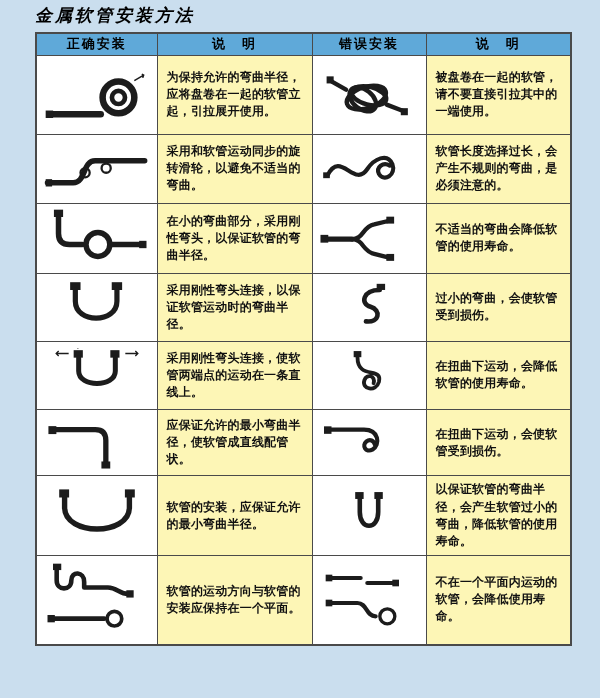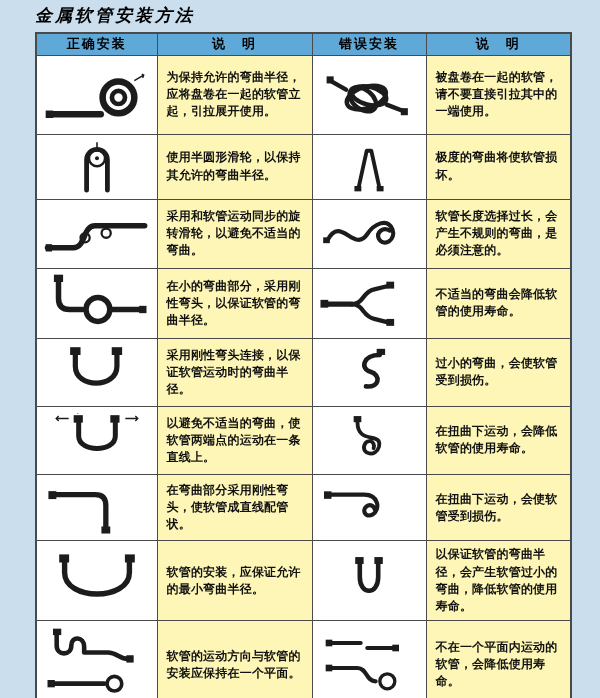--- a/index.html
+++ b/index.html
@@ -87,39 +87,20 @@
         <ellipse class="hose" stroke-width="5" cx="53" cy="40" rx="17" ry="11" transform="rotate(38 53 40)"></ellipse>
         <path class="hose" stroke-width="5" d="M34 29 L18 20"></path>
             <rect class="fit" x="12" y="14" width="8" height="8"></rect>
         <path class="hose" stroke-width="5" d="M80 46 L98 53"></path>
             <rect class="fit" x="96" y="50" width="8" height="8"></rect>
       </svg>
     </td>
     <td class="desc">被盘卷在一起的软管，请不要直接引拉其中的一端使用。</td>
   </tr>
 
-  <tr style="height:65px;">
-    <td class="pic">
-      <svg viewBox="0 0 120 70" width="96">
-        <path class="thin" stroke-width="2" d="M60 4 V12"></path>
-        <circle class="thin" stroke-width="3" cx="60" cy="24" r="10"></circle>
-        <circle class="fit" cx="60" cy="24" r="2.5"></circle>
-        <path class="hose" stroke-width="6" d="M47 64 V26 A13 13 0 0 1 73 26 V64"></path>
-      </svg>
-    </td>
-    <td class="desc">使用半圆形滑轮，以保持其允许的弯曲半径。</td>
-    <td class="pic">
-      <svg viewBox="0 0 120 70" width="92">
-        <path class="hose" stroke-width="5" d="M46 64 L57 14 L63 14 L74 64"></path>
-        <rect class="fit" x="41" y="60" width="9" height="7"></rect>
-        <rect class="fit" x="70" y="60" width="9" height="7"></rect>
-      </svg>
-    </td>
-    <td class="desc">极度的弯曲将使软管损坏。</td>
-  </tr>
 
   <tr style="height:68px;">
     <td class="pic">
       <svg viewBox="0 0 120 70" width="110">
         <path class="hose" stroke-width="6" d="M6 50 H34 C48 50 44 26 58 26 H112"></path>
         <circle class="thin" stroke-width="2.5" cx="47" cy="39" r="5"></circle>
         <circle class="thin" stroke-width="2.5" cx="70" cy="34" r="5"></circle>
         <rect class="fit" x="4" y="46" width="7" height="8"></rect>
       </svg>
     </td>
@@ -177,39 +158,39 @@
 
   <tr style="height:68px;">
     <td class="pic">
       <svg viewBox="0 0 120 70" width="100">
         <rect class="fit" x="32" y="5" width="11" height="9"></rect>
         <rect class="fit" x="76" y="5" width="11" height="9"></rect>
         <path class="thin" stroke-width="1.6" d="M37 3 v-0.5 M26 9 h-14 m2 -3 l-3 3 l3 3 M94 9 h14 m-2 -3 l3 3 l-3 3"></path>
         <path class="hose" stroke-width="6" d="M38 14 V30 C38 50 82 50 82 30 V14"></path>
       </svg>
     </td>
-    <td class="desc">以避免不适当的弯曲，使软管两端点的运动在一条直线上。</td>
+    <td class="desc">采用刚性弯头连接，使软管两端点的运动在一条直线上。</td>
     <td class="pic">
       <svg viewBox="0 0 120 70" width="92">
         <rect class="fit" x="40" y="4" width="10" height="8"></rect>
         <path class="hose" stroke-width="5" d="M45 12 C45 42 78 24 73 44 C69 58 50 54 54 42 C57 33 69 36 66 46"></path>
       </svg>
     </td>
     <td class="desc">在扭曲下运动，会降低软管的使用寿命。</td>
   </tr>
 
   <tr style="height:62px;">
     <td class="pic">
       <svg viewBox="0 0 120 70" width="106">
         <rect class="fit" x="5" y="16" width="9" height="9"></rect>
         <path class="hose" stroke-width="6" d="M13 20 H58 Q70 20 70 32 V58"></path>
         <rect class="fit" x="65" y="56" width="10" height="8"></rect>
       </svg>
     </td>
-    <td class="desc">在弯曲部分采用刚性弯头，使软管成直线配管状。</td>
+    <td class="desc">应保证允许的最小弯曲半径，使软管成直线配管状。</td>
     <td class="pic">
       <svg viewBox="0 0 120 70" width="100">
         <rect class="fit" x="6" y="16" width="9" height="9"></rect>
         <path class="hose" stroke-width="5" d="M14 20 H54 C72 20 74 38 64 44 C56 48 51 39 57 34 C61 31 66 33 67 38"></path>
       </svg>
     </td>
     <td class="desc">在扭曲下运动，会使软管受到损伤。</td>
   </tr>
 
   <tr style="height:70px;">

